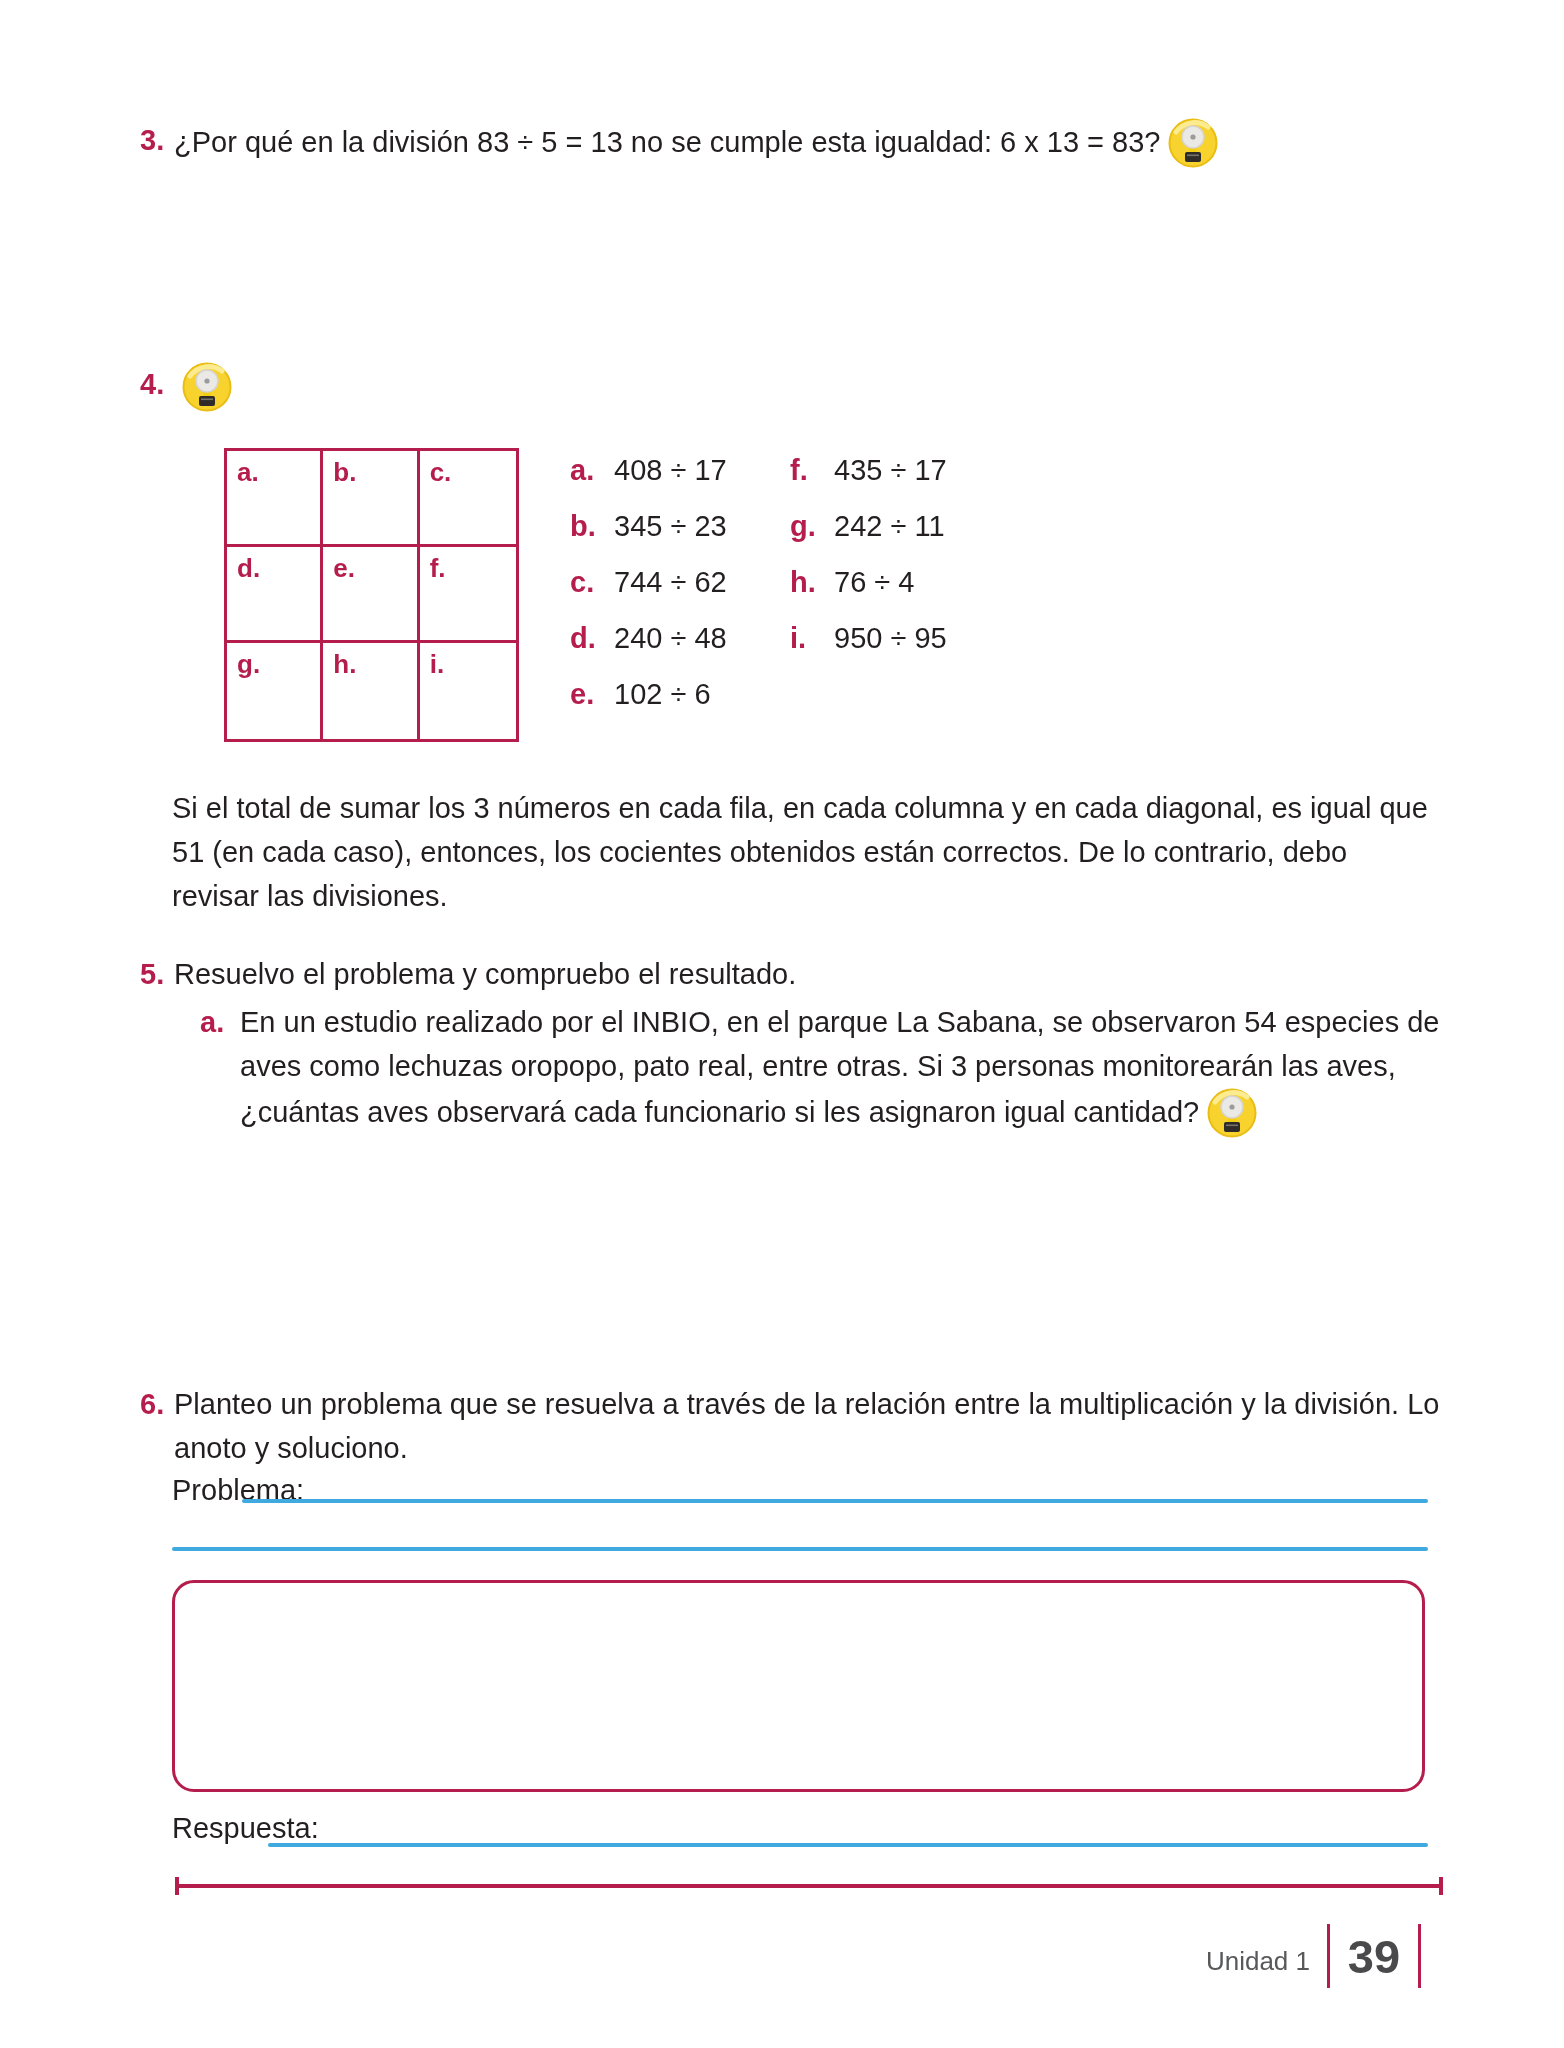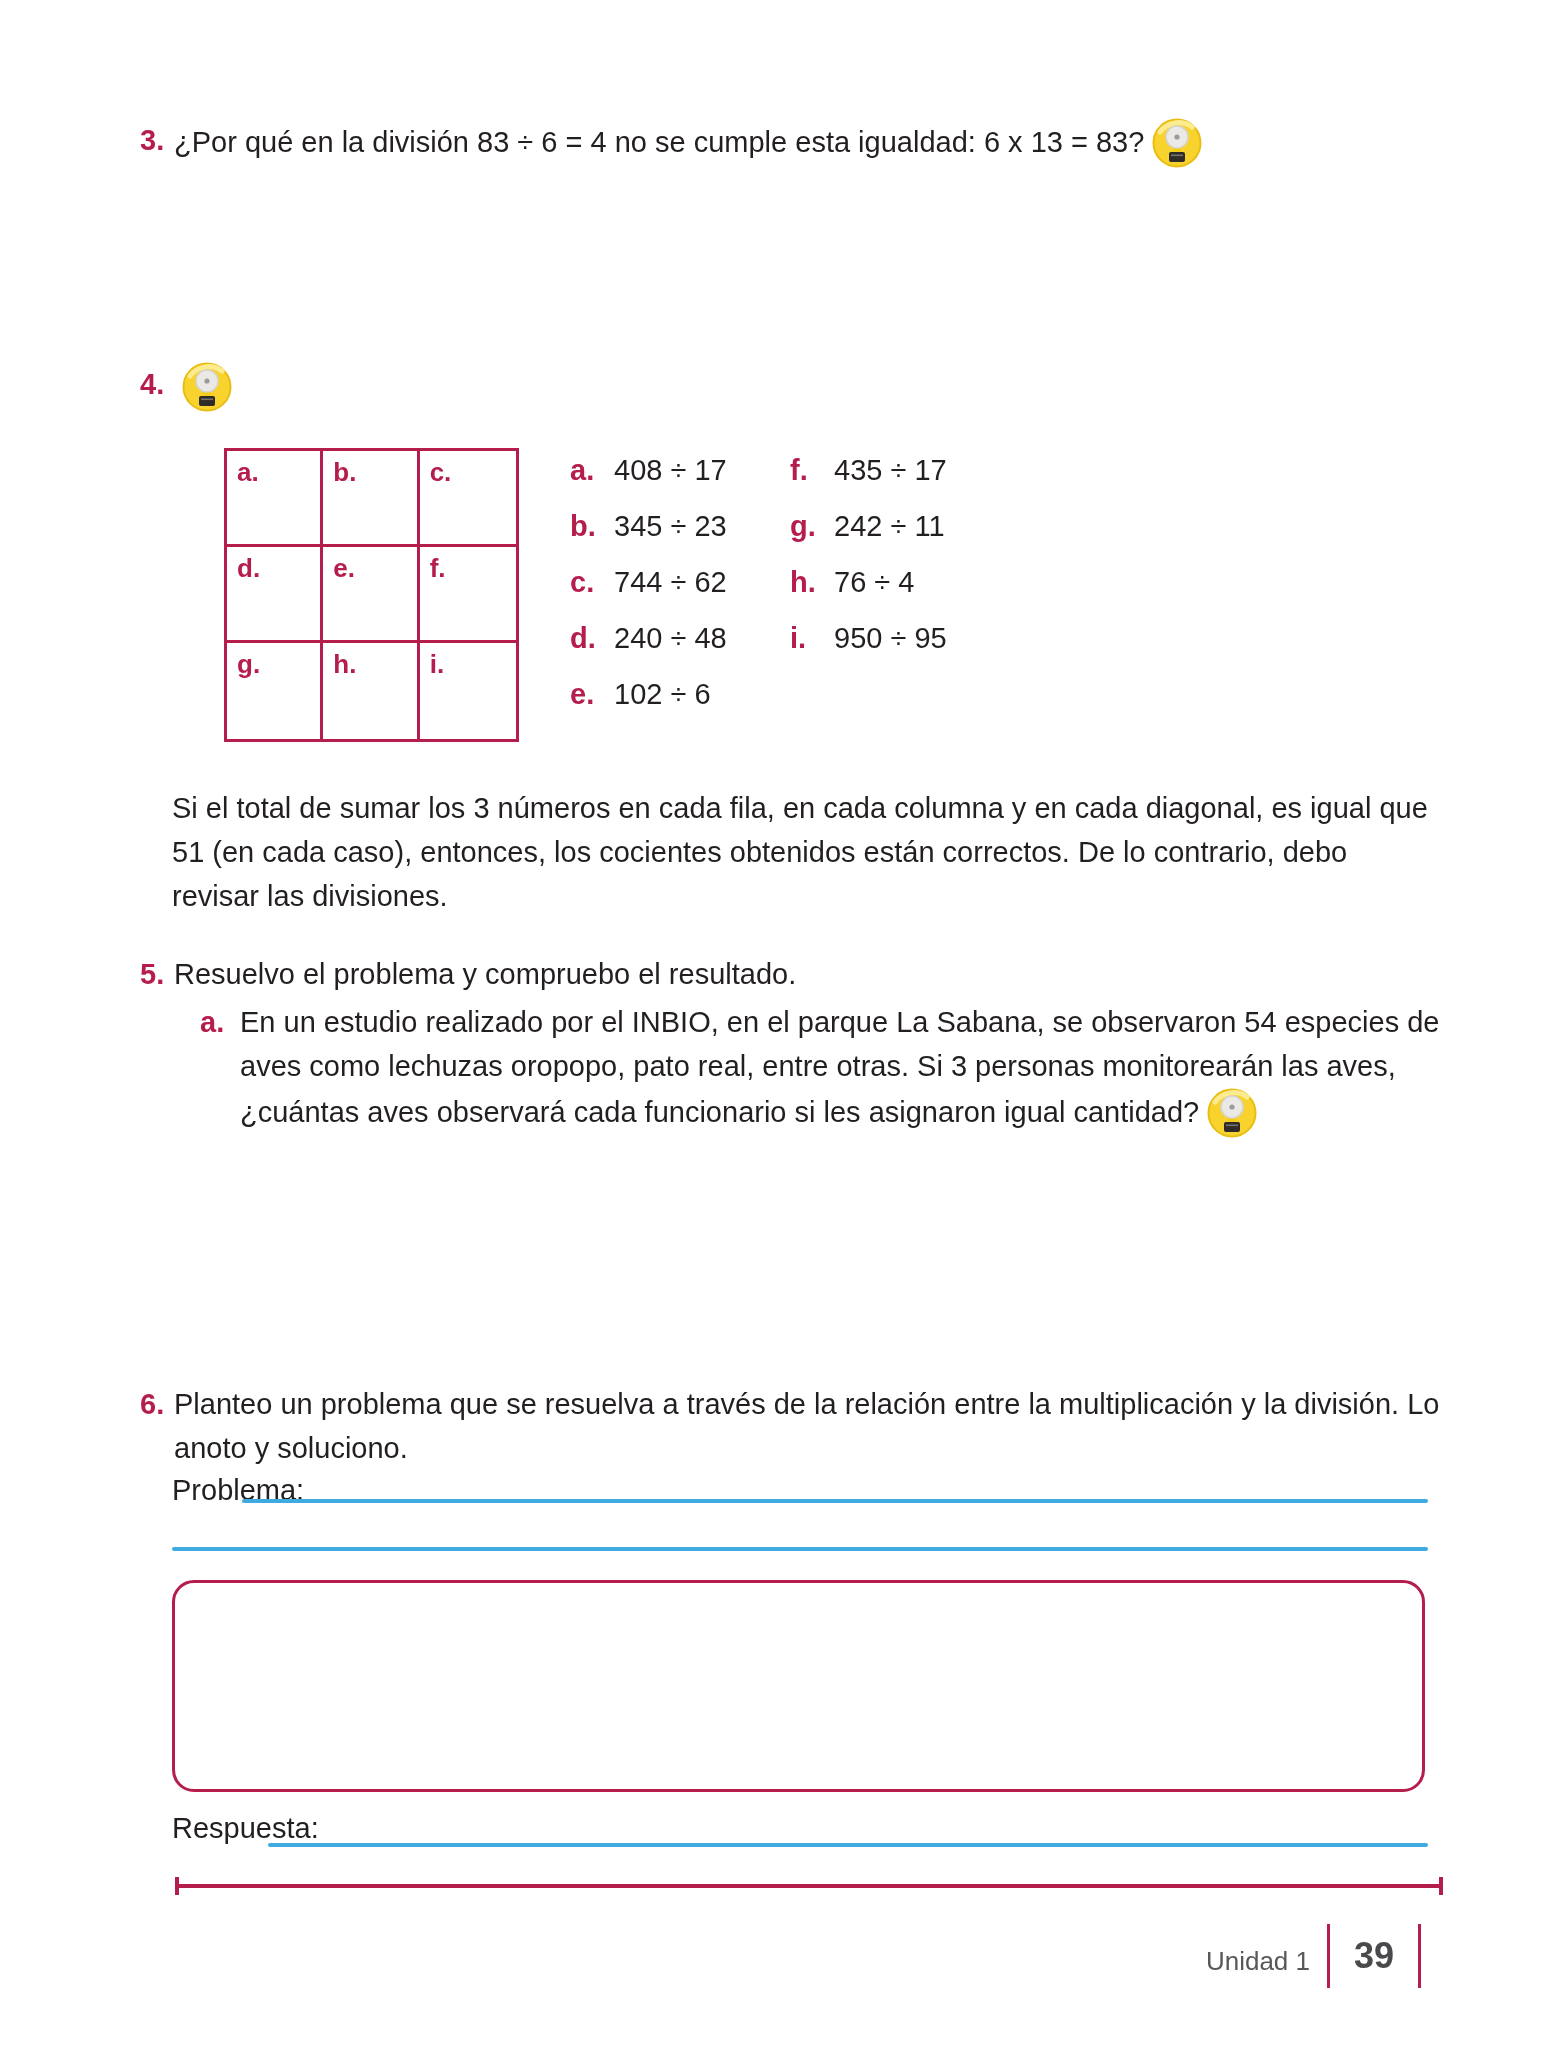--- a/index.html
+++ b/index.html
@@ -38,28 +38,28 @@
   
   .footer-rule{left:175px;top:1884px;width:1268px;height:4px;background:#b51e4c;}
   .footer-rule .tick{position:absolute;width:4px;height:18px;top:-7px;background:#b51e4c;}
   .footer-rule .tick.l{left:0;}
   .footer-rule .tick.r{right:0;}
   .unit-label{left:1150px;top:1946px;width:160px;text-align:right;
     font-size:26px;color:#58595b;}
   .page-box{left:1327px;top:1924px;width:88px;height:64px;
     border-left:3px solid #b51e4c;border-right:3px solid #b51e4c;
     display:flex;align-items:center;justify-content:center;
-    font-size:36px;color:#4a4a4c;font-weight:600;}
+    font-size:47px;color:#4a4a4c;font-weight:600;}
 </style>
 </head>
 <body>
 
 <div class="abs item" style="left:140px;top:118px;width:1300px;">
   <span class="inum">3.</span>
-  <p class="itxt" style="margin:0;"><span>¿Por qué en la división 83 ÷ 6 = 4 no se cumple esta igualdad: 6 x 13 = 83?</span><span class="bulb"><svg viewBox="0 0 50 50" width="50" height="50">
+  <p class="itxt" style="margin:0;"><span>¿Por qué en la división 83 ÷ 5 = 13 no se cumple esta igualdad: 6 x 13 = 83?</span><span class="bulb"><svg viewBox="0 0 50 50" width="50" height="50">
     <circle cx="25" cy="25" r="23.5" fill="#f8d32e" stroke="#e9bd14" stroke-width="2"></circle>
     <path d="M8 14 A23 23 0 0 1 40 9" fill="none" stroke="#fceb8f" stroke-width="5" stroke-linecap="round"></path>
     <polygon points="20,26 30,26 28,37 22,37" fill="#f4ce12"></polygon>
     <circle cx="25" cy="19" r="11" fill="#ebe9e6" stroke="#d6d3cf" stroke-width="1.5"></circle>
     <circle cx="25" cy="19" r="2.6" fill="#9b9b9b"></circle>
     <rect x="17" y="34" width="16" height="10" rx="2" fill="#2e2b28"></rect>
     <rect x="19" y="36.5" width="12" height="1.6" fill="#77736a"></rect>
   </svg></span></p>
 </div>
 

